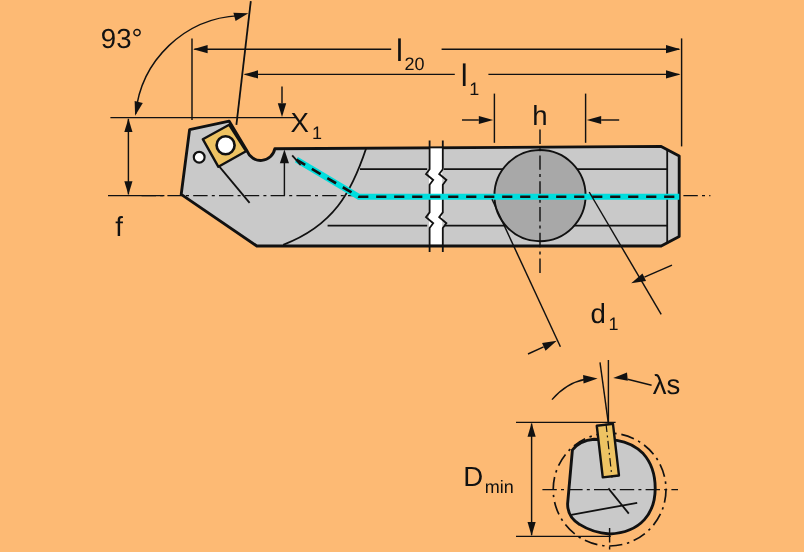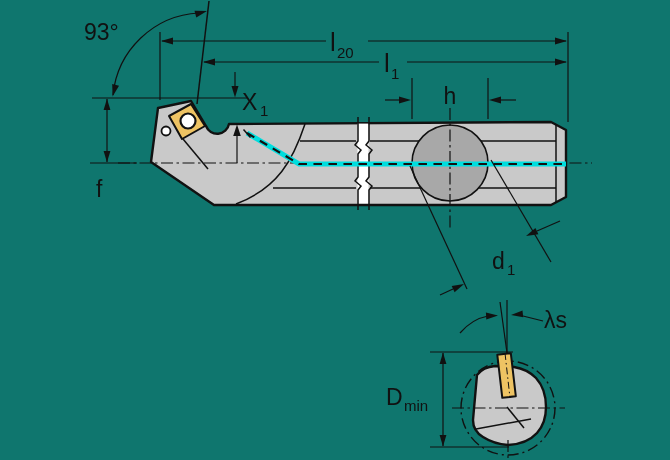--- a/index.html
+++ b/index.html
@@ -1,16 +1,16 @@
 <!DOCTYPE html>
 <html><head>
 <meta charset="utf-8">
 <style>
   html,body{margin:0;padding:0;background:#ffffff;}
-  .stage{position:relative;width:670px;height:460px;background:#0f766e;overflow:hidden;}
+  .stage{position:relative;width:670px;height:460px;background:#fdba74;overflow:hidden;}
   svg{display:block;}
   .lbl{font-family:"Liberation Sans",sans-serif;font-size:23px;fill:#111;}
   .lbl-big{font-family:"Liberation Sans",sans-serif;font-size:26px;fill:#111;}
   .sub{font-family:"Liberation Sans",sans-serif;font-size:15px;fill:#111;}
   .outline{stroke:#111;stroke-width:2.4;stroke-linejoin:round;}
   .mid{stroke:#111;stroke-width:1.5;fill:none;}
   .dim{stroke:#111;stroke-width:1.2;fill:none;}
   .ah{fill:#111;stroke:none;}
   .cl{stroke:#111;stroke-width:1.2;fill:none;stroke-dasharray:12 3.5 2.5 3.5;}
 </style>

